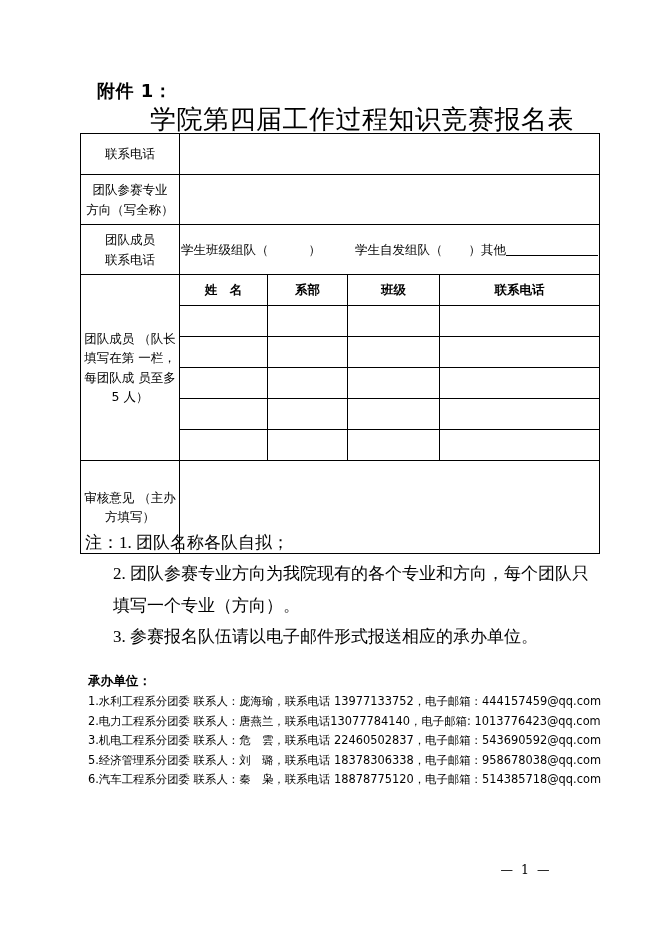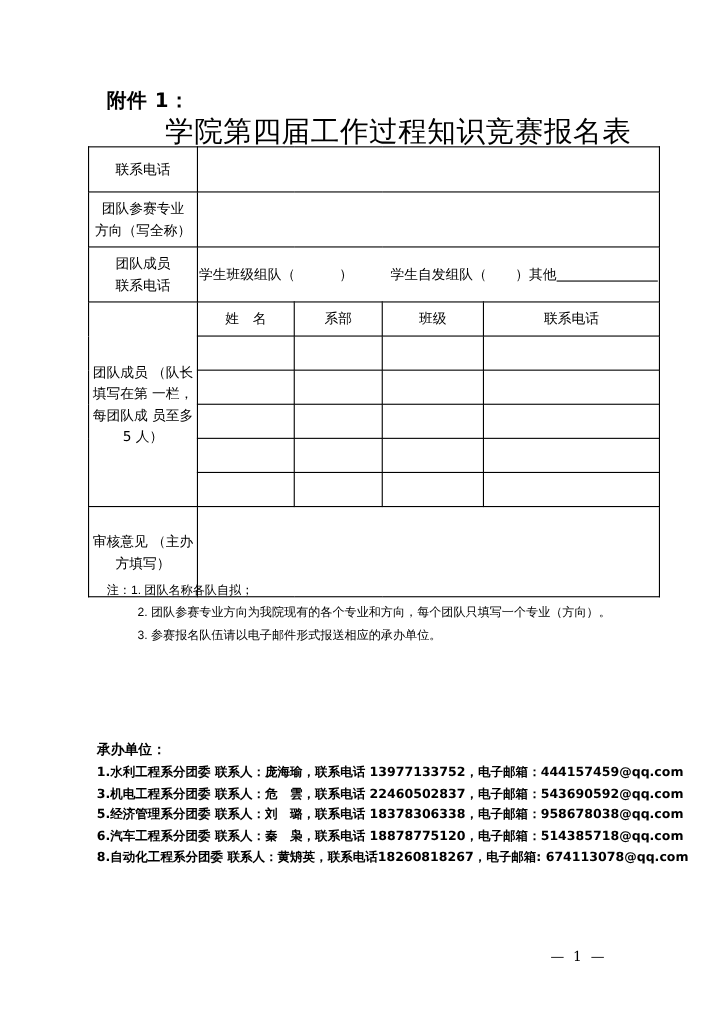--- a/index.html
+++ b/index.html
@@ -68,21 +68,21 @@
     font-size: 12.5px;
     padding: 5px 2px;
   }
   .lbl-cell .l { display: block; }
 
   .row-name   { height: 41px; }
   .row-major  { height: 50px; }
   .row-struct { height: 50px; }
   .row-head   { height: 31px; }
   .row-blank  { height: 31px; }
-  .row-audit  { height: 82px; }
+  .row-audit  { height: 93px; }
 
   .struct-body {
     text-align: left;
     padding-left: 13px;
     font-size: 12.8px;
     white-space: nowrap;
     margin-top: 32px;
   }
   .struct-body .gapA { display: inline-block; width: 40px; }
   .struct-body .gapB { display: inline-block; width: 34px; }
@@ -95,30 +95,30 @@
   }
   .members-label {
     font-size: 12.5px;
     line-height: 2.05;
     padding: 2px 1px;
   }
   .audit-label {
     font-size: 12.5px;
     line-height: 2.1;
   }
-  .head-cell { font-weight: normal; }
+  .head-cell { font-weight: bold; }
 
   
   .notes {
     position: absolute;
-    left: 88px;
+    left: 76px;
     top: 527px;
     width: 520px;
-    font-family: Liberation Sans, sans-serif;
-    font-size: 11px;
+    font-family: Liberation Serif, serif;
+    font-size: 17px;
     line-height: 1.85;
   }
   .note-line { white-space: nowrap; }
   .note-wrap { white-space: normal; }
   .ind1 { padding-left: 9px; }
   .ind2 { padding-left: 37px; }
 
   
   .org-block {
     position: absolute;
@@ -131,21 +131,20 @@
     font-family: "DejaVu Serif", "Liberation Serif", serif;
     font-size: 12.6px;
     font-weight: bold;
     margin-bottom: 2px;
   }
   .org-item {
     font-size: 11.4px;
     line-height: 1.72;
     white-space: nowrap;
     font-family: "DejaVu Sans", "Liberation Sans", sans-serif;
-    font-weight: bold;
   }
 
   
   .footer-page {
     position: absolute;
     left: 0;
     top: 862px;
     width: 662px;
     text-align: center;
     padding-right: 0;
@@ -255,23 +254,23 @@
 
   <div class="notes">
     <div class="note-line ind1"><span>注：</span><span>1. 团队名称各队自拟；</span></div>
     <div class="note-wrap ind2">2. 团队参赛专业方向为我院现有的各个专业和方向，每个团队只填写一个专业（方向）。</div>
     <div class="note-line ind2">3. 参赛报名队伍请以电子邮件形式报送相应的承办单位。</div>
   </div>
 
   <div class="org-block">
     <div class="org-title">承办单位：</div>
     <div class="org-item">1.水利工程系分团委 联系人：庞海瑜，联系电话 13977133752，电子邮箱：444157459@qq.com</div>
+    <div class="org-item">2.电力工程系分团委 联系人：唐燕兰，联系电话13077784140，电子邮箱: 1013776423@qq.com</div>
     <div class="org-item">3.机电工程系分团委 联系人：危　雲，联系电话 22460502837，电子邮箱：543690592@qq.com</div>
     <div class="org-item">5.经济管理系分团委 联系人：刘　璐，联系电话 18378306338，电子邮箱：958678038@qq.com</div>
     <div class="org-item">6.汽车工程系分团委 联系人：秦　枭，联系电话 18878775120，电子邮箱：514385718@qq.com</div>
-    <div class="org-item">8.自动化工程系分团委 联系人：黄矪英，联系电话18260818267，电子邮箱: 674113078@qq.com</div>
   </div>
 
   <div class="footer-page">
     <span class="footer-inner">— 1 —</span>
   </div>
 
 </div>
 
 </body></html>

